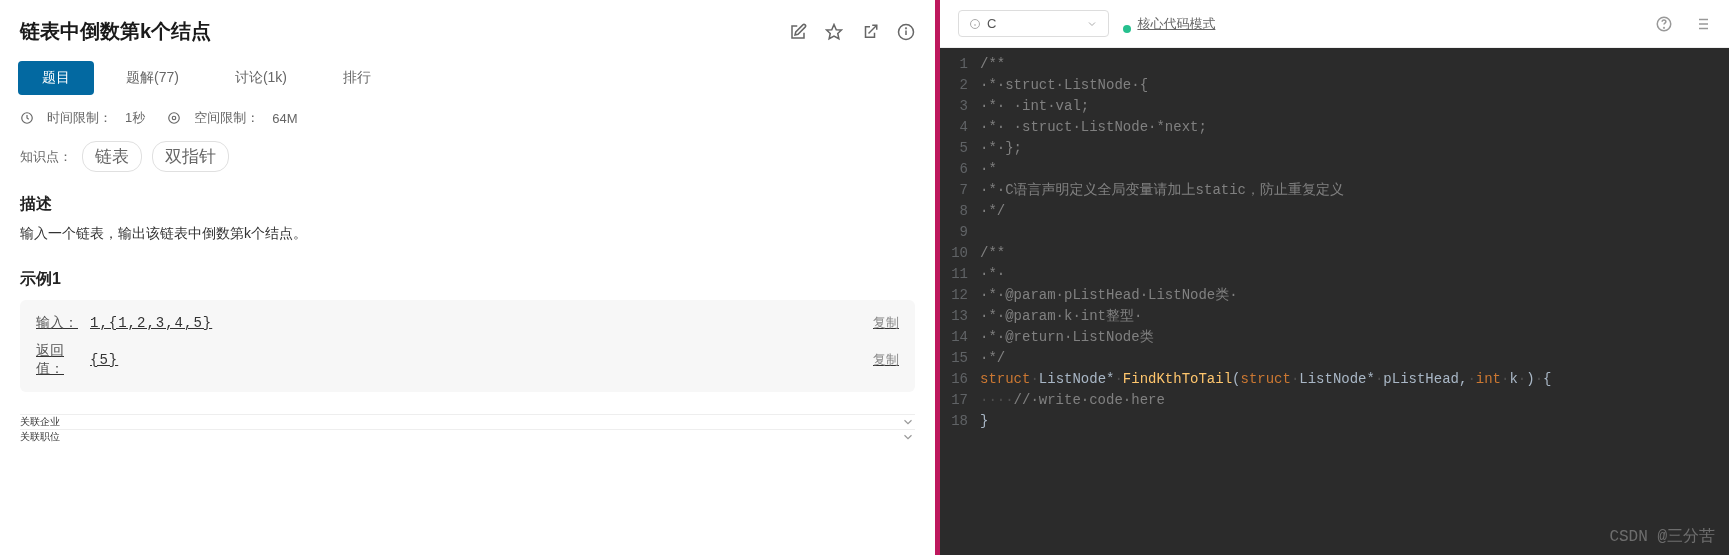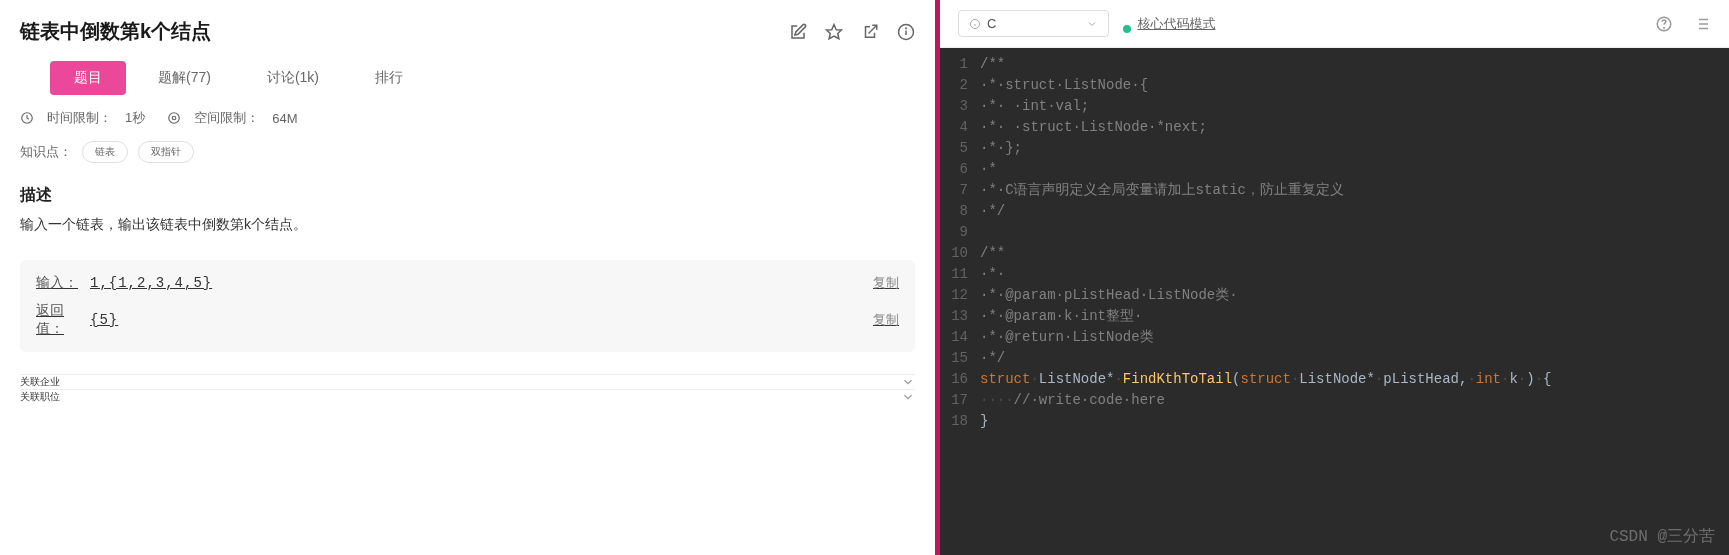--- a/index.html
+++ b/index.html
@@ -9,32 +9,32 @@
 .right-panel { flex: 1; height: 100%; display: flex; flex-direction: column; background: #fff; }
 
 
 .header { display: flex; align-items: center; justify-content: space-between; padding: 18px 20px 6px 20px; }
 .title { font-size: 20px; font-weight: 700; color: #1a1a1a; }
 .header-icons { display: flex; gap: 18px; color: #666; }
 .header-icons svg { width: 18px; height: 18px; cursor: pointer; }
 
 .tabs { display: flex; gap: 8px; padding: 10px 18px 0 18px; }
 .tab { padding: 8px 24px; font-size: 14px; color: #666; cursor: pointer; border-radius: 4px; }
-.tab.active { background: #ec4899; color: #fff; margin-left: 32px; }
+.tab.active { background: #0369a1; color: #fff; }
 
 .content { flex: 1; overflow-y: auto; padding: 14px 20px; position: relative; }
 .content::-webkit-scrollbar { width: 8px; }
 .content::-webkit-scrollbar-thumb { background: #ccc; border-radius: 4px; }
 
 .limits { display: flex; gap: 22px; color: #666; font-size: 13px; align-items: center; margin-bottom: 14px; }
 .limits .lim { display: flex; align-items: center; gap: 13px; }
 .limits svg { width: 14px; height: 14px; }
 
 .tags-row { display: flex; align-items: center; gap: 10px; margin-bottom: 22px; font-size: 13px; color: #666; }
-.tag { padding: 3px 12px; border: 1px solid #e0e0e0; border-radius: 14px; font-size: 10px; color: #666; cursor: pointer; }
+.tag { padding: 3px 12px; border: 1px solid #e0e0e0; border-radius: 14px; font-size: 17px; color: #666; cursor: pointer; }
 
 .section-h { font-size: 16px; font-weight: 600; margin: 6px 0 10px 0; color: #222; }
 .desc-text { font-size: 14px; color: #333; margin-bottom: 26px; }
 
 .example { background: #f7f7f7; border-radius: 6px; padding: 14px 16px; margin-bottom: 22px; }
 .ex-row { display: flex; align-items: center; margin-bottom: 10px; text-decoration: underline; }
 .ex-row:last-child { margin-bottom: 0; }
 .ex-label { width: 54px; color: #555; font-size: 14px; }
 .ex-val { flex: 1; font-family: "Courier New", monospace; font-size: 14px; color: #333; letter-spacing: 1px; }
 .copy-btn { color: #888; font-size: 13px; cursor: pointer; }
@@ -124,20 +124,21 @@
 
       <div class="tags-row">
         <span>知识点：</span>
         <span class="tag">链表</span>
         <span class="tag">双指针</span>
       </div>
 
       <div class="section-h">描述</div>
       <div class="desc-text">输入一个链表，输出该链表中倒数第k个结点。</div>
 
+      <div class="section-h">示例1</div>
       <div class="example">
         <div class="ex-row">
           <span class="ex-label">输入：</span>
           <span class="ex-val">1,{1,2,3,4,5}</span>
           <span class="copy-btn">复制</span>
         </div>
         <div class="ex-row">
           <span class="ex-label">返回值：</span>
           <span class="ex-val">{5}</span>
           <span class="copy-btn">复制</span>

